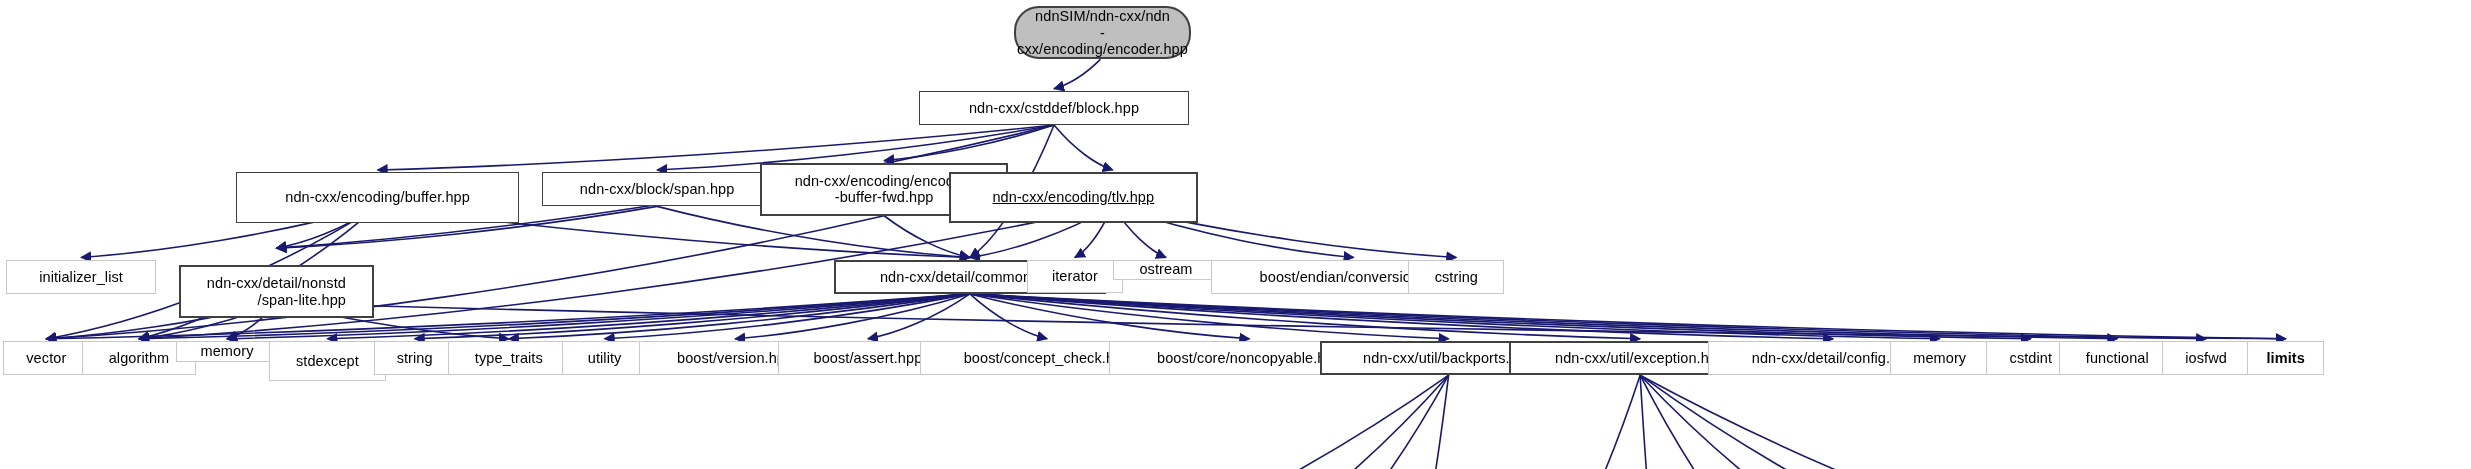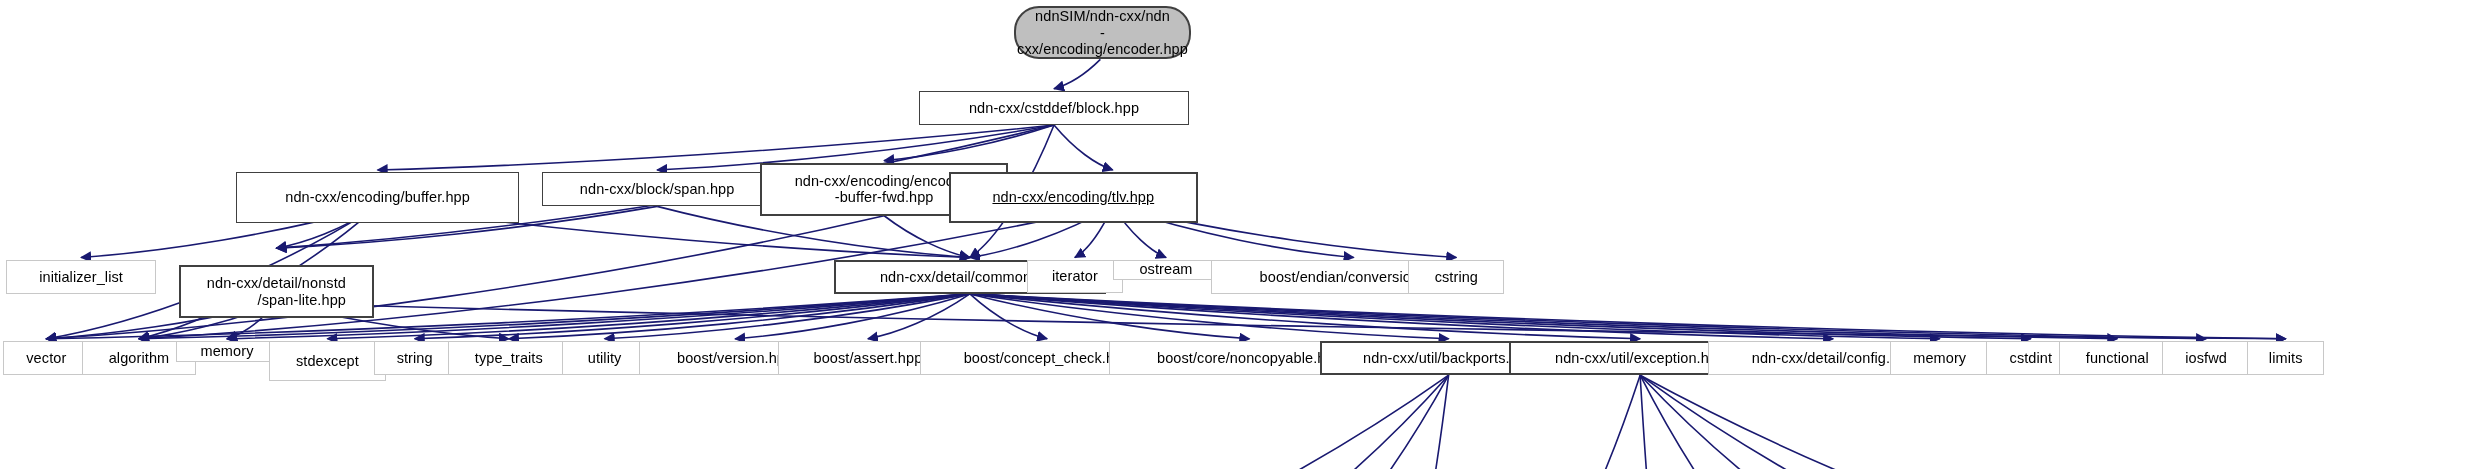--- a/index.html
+++ b/index.html
@@ -147,15 +147,15 @@
       <div class="node system" style="left: 778.365px; top: 340.807px; width: 179.148px; height: 34.3933px;">boost/assert.hpp</div>
       <div class="node system" style="left: 920.447px; top: 340.807px; width: 253.278px; height: 34.3933px;">boost/concept_check.hpp</div>
       <div class="node system" style="left: 1108.86px; top: 340.807px; width: 281.076px; height: 34.3933px;">boost/core/noncopyable.hpp</div>
       <div class="node thick" style="left: 1320.44px; top: 340.807px; width: 256.366px; height: 34.3933px;">ndn-cxx/util/backports.hpp</div>
       <div class="node thick" style="left: 1508.85px; top: 340.807px; width: 262.544px; height: 34.3933px;">ndn-cxx/util/exception.hpp</div>
       <div class="node system" style="left: 1708.08px; top: 340.807px; width: 250.189px; height: 34.3933px;">ndn-cxx/detail/config.hpp</div>
       <div class="node system" style="left: 1890.32px; top: 340.807px; width: 98.84px; height: 34.3933px;">memory</div>
       <div class="node system" style="left: 1986.07px; top: 340.807px; width: 89.5738px; height: 34.3933px;">cstdint</div>
       <div class="node system" style="left: 2058.65px; top: 340.807px; width: 117.373px; height: 34.3933px;">functional</div>
       <div class="node system" style="left: 2162.12px; top: 340.807px; width: 88.0294px; height: 34.3933px;">iosfwd</div>
-      <div class="node system" style="left: 2247.07px; top: 340.807px; width: 77.2188px; height: 34.3933px;">limits</div>
+      <div class="node system" style="left: 2247.07px; top: 340.807px; width: 77.2188px; height: 34.3933px; font-weight: bold;">limits</div>
     </div>
 </div>
 
 </body></html>

